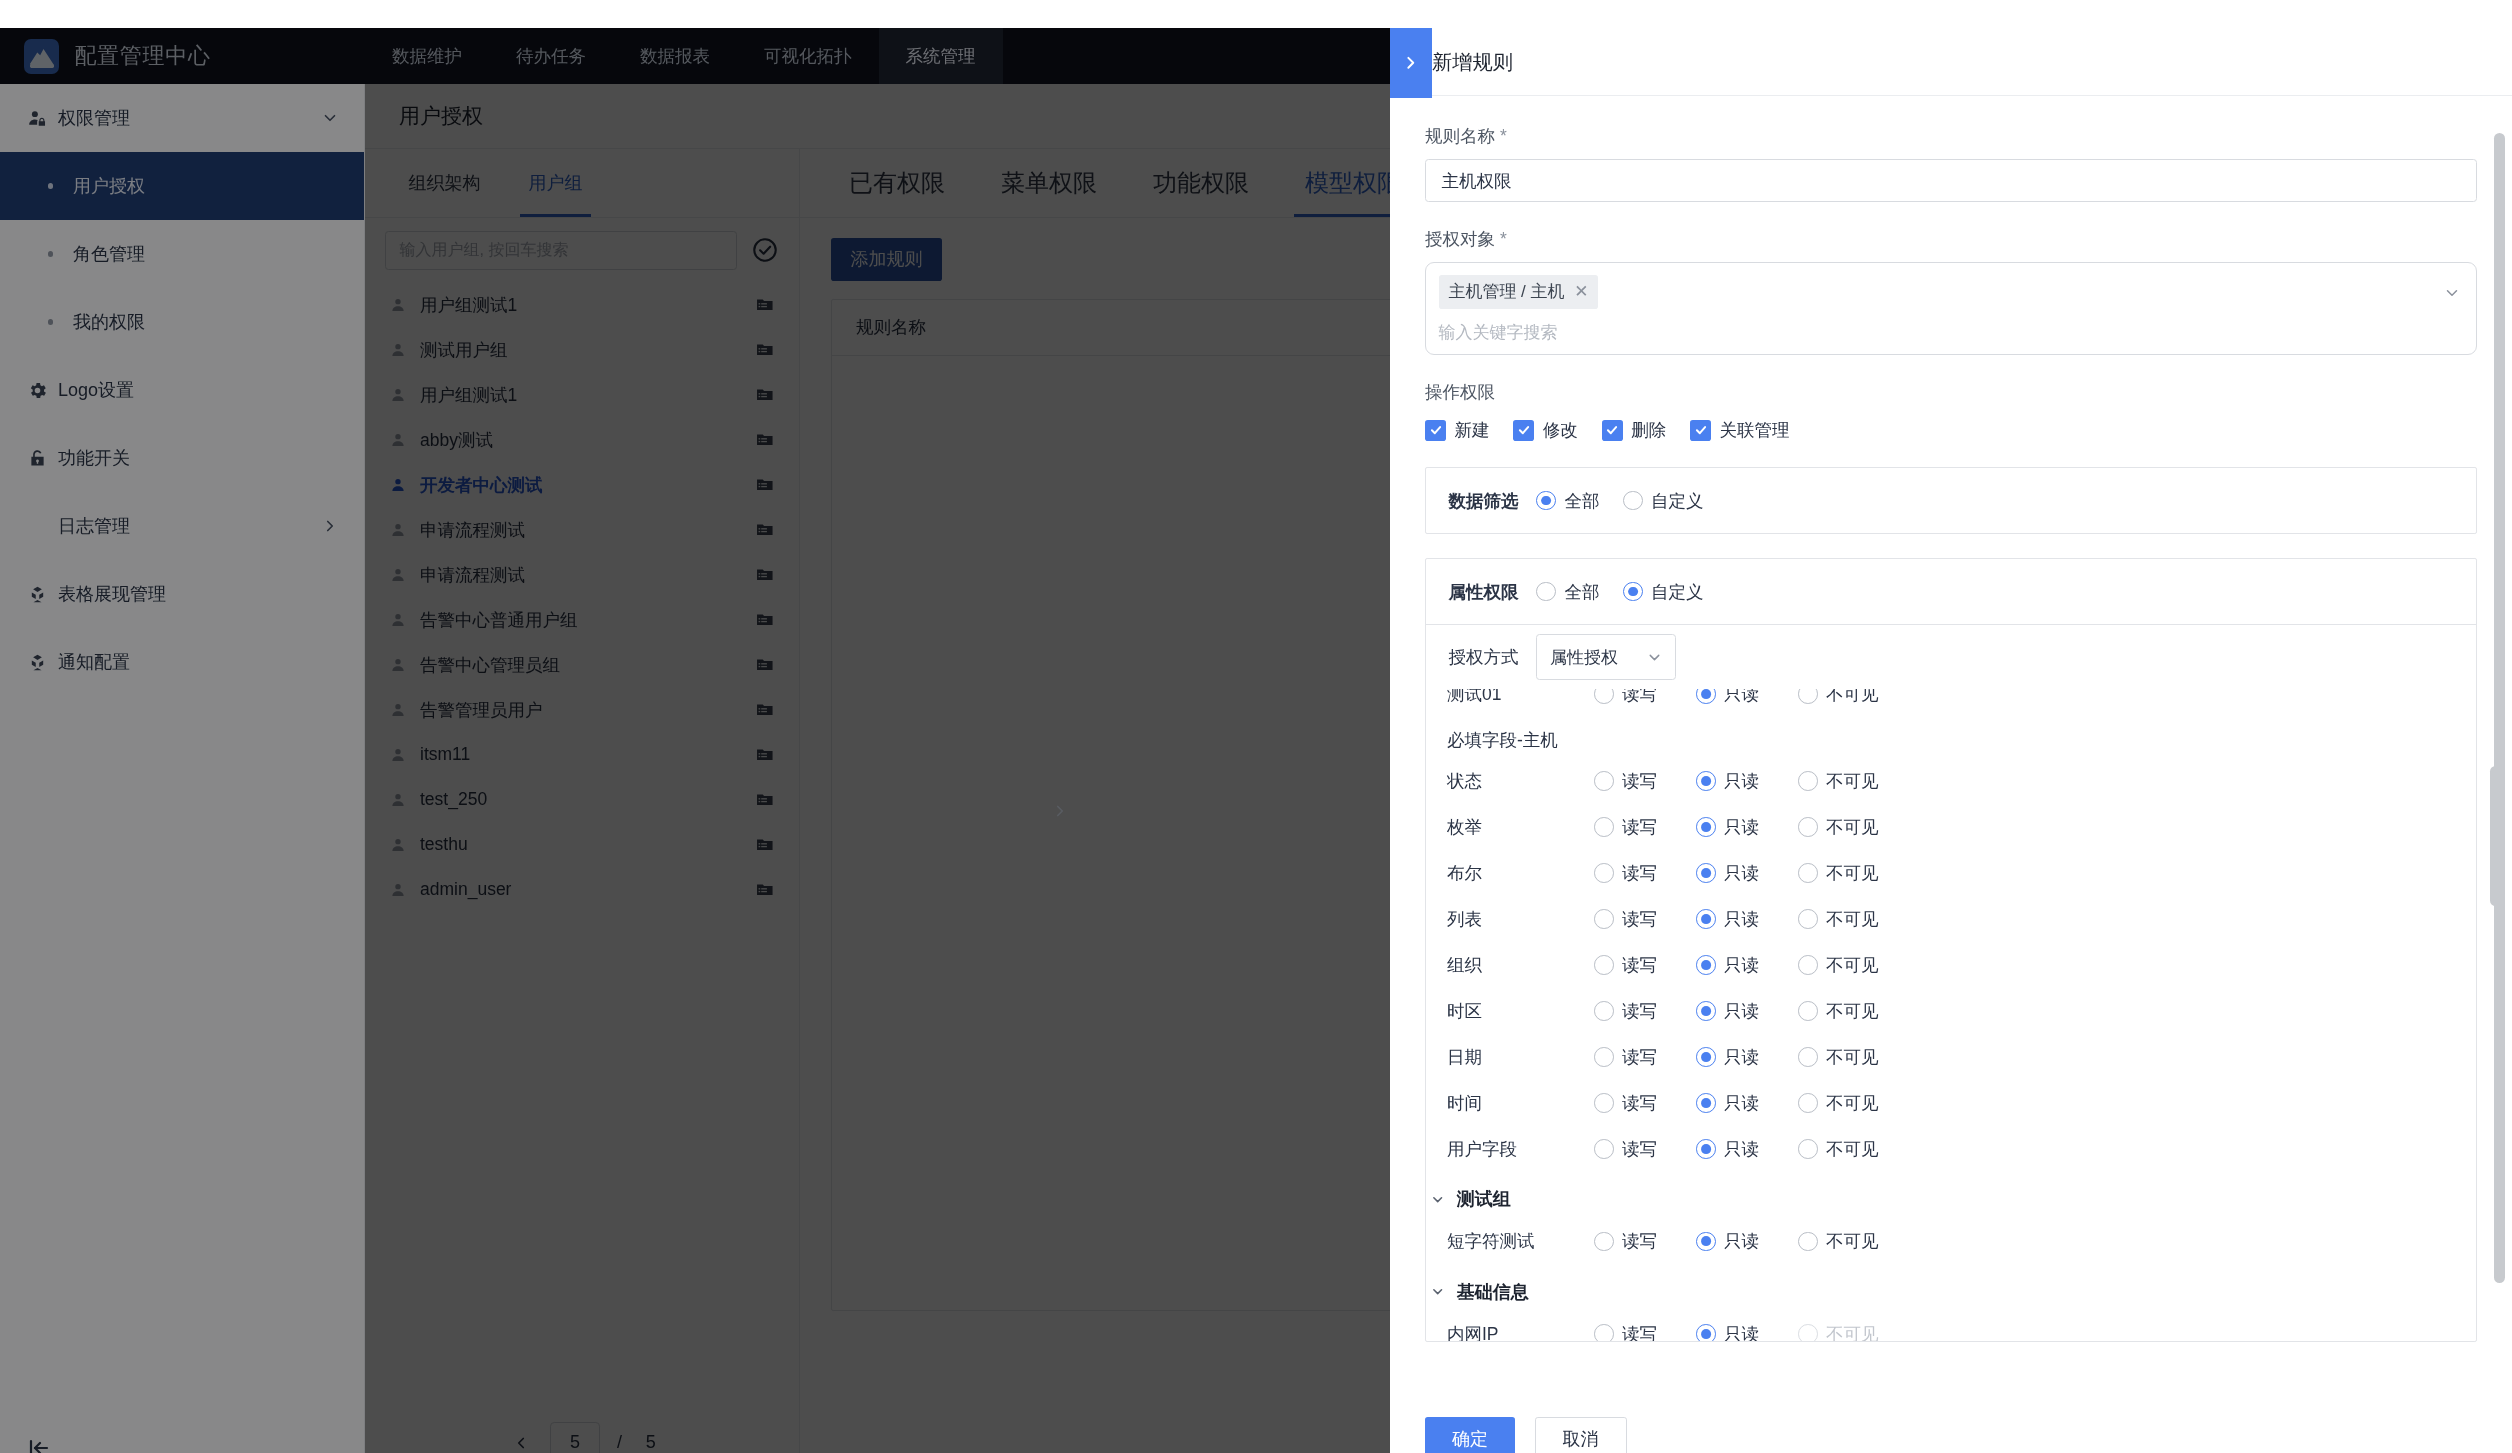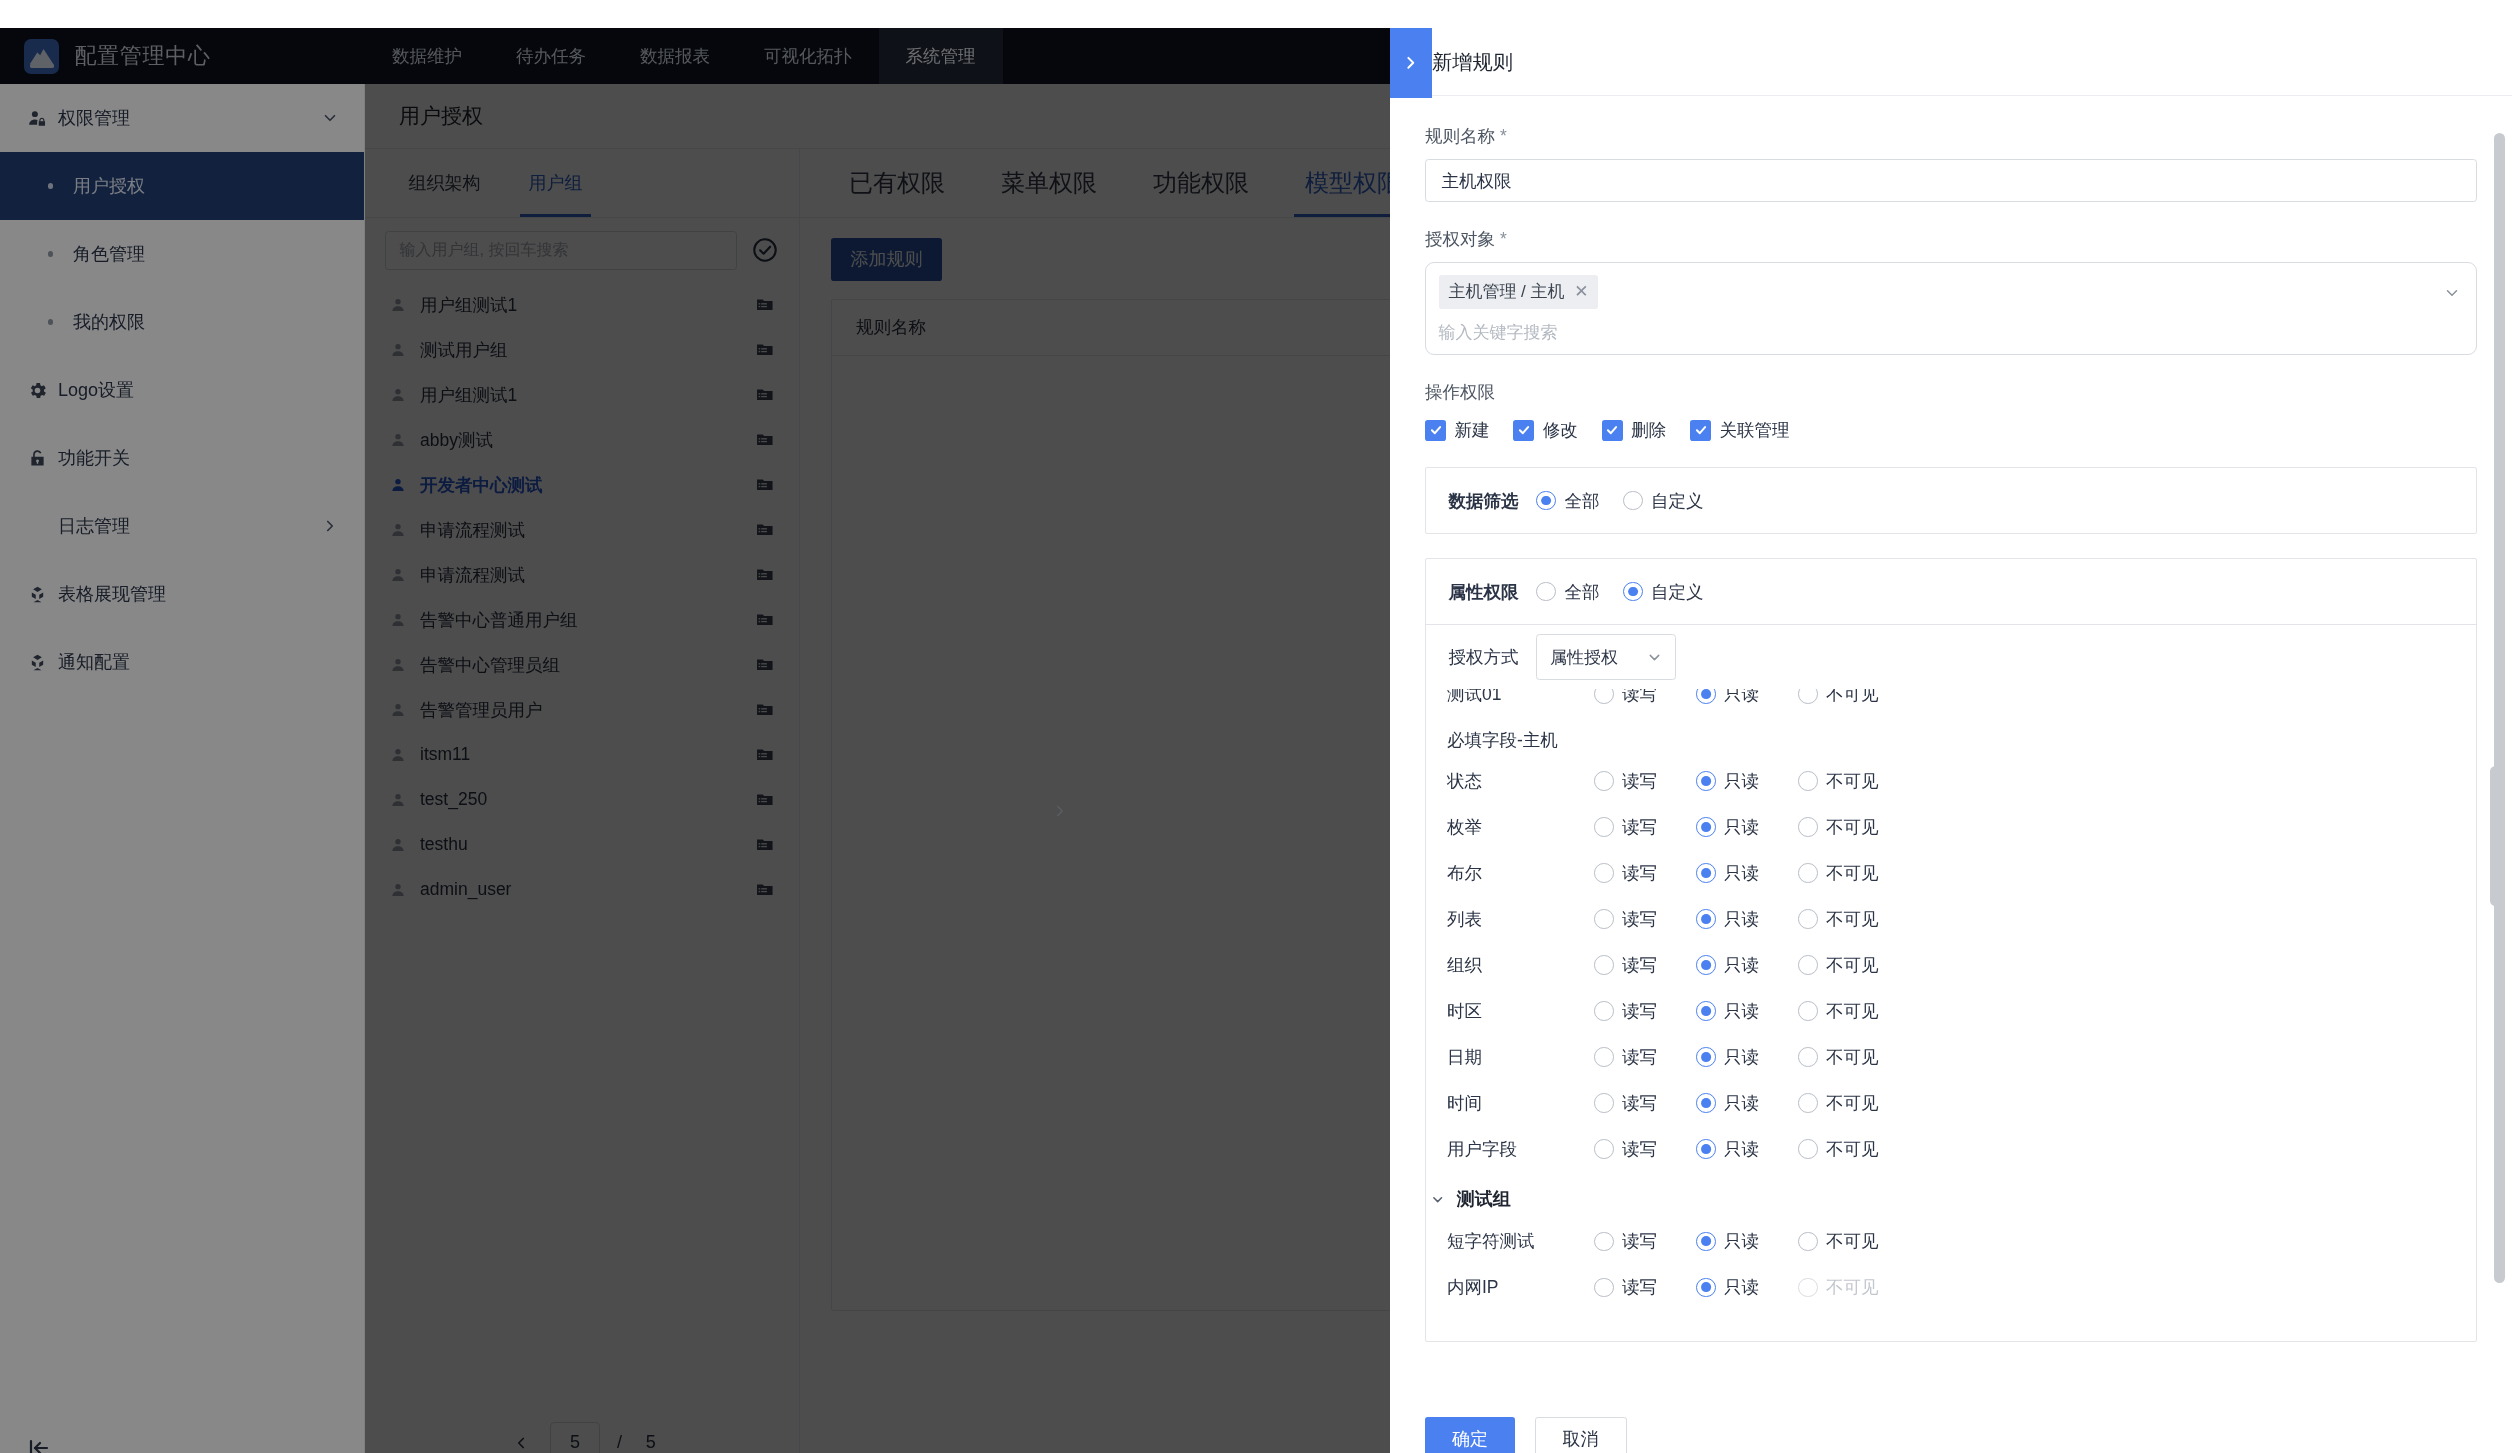--- a/index.html
+++ b/index.html
@@ -1004,20 +1004,26 @@
                     <span class="rd on"></span>
                     <span>只读</span>
                   </span>
                 <span class="attr-opt">
                     <span class="rd"></span>
                     <span>不可见</span>
                   </span>
               </span>
             </div>
 
+            <div class="group-hdr">
+              <svg viewBox="0 0 24 24" fill="none" stroke="currentColor" stroke-width="2.4" stroke-linecap="round" stroke-linejoin="round">
+                  <polyline points="6 9 12 15 18 9"></polyline>
+                </svg>
+              <span>基础信息</span>
+            </div>
 
             <div class="attr-row">
               <span class="attr-name">内网IP</span>
               <span class="attr-opts">
                 <span class="attr-opt">
                     <span class="rd"></span>
                     <span>读写</span>
                   </span>
                 <span class="attr-opt">
                     <span class="rd on"></span>

